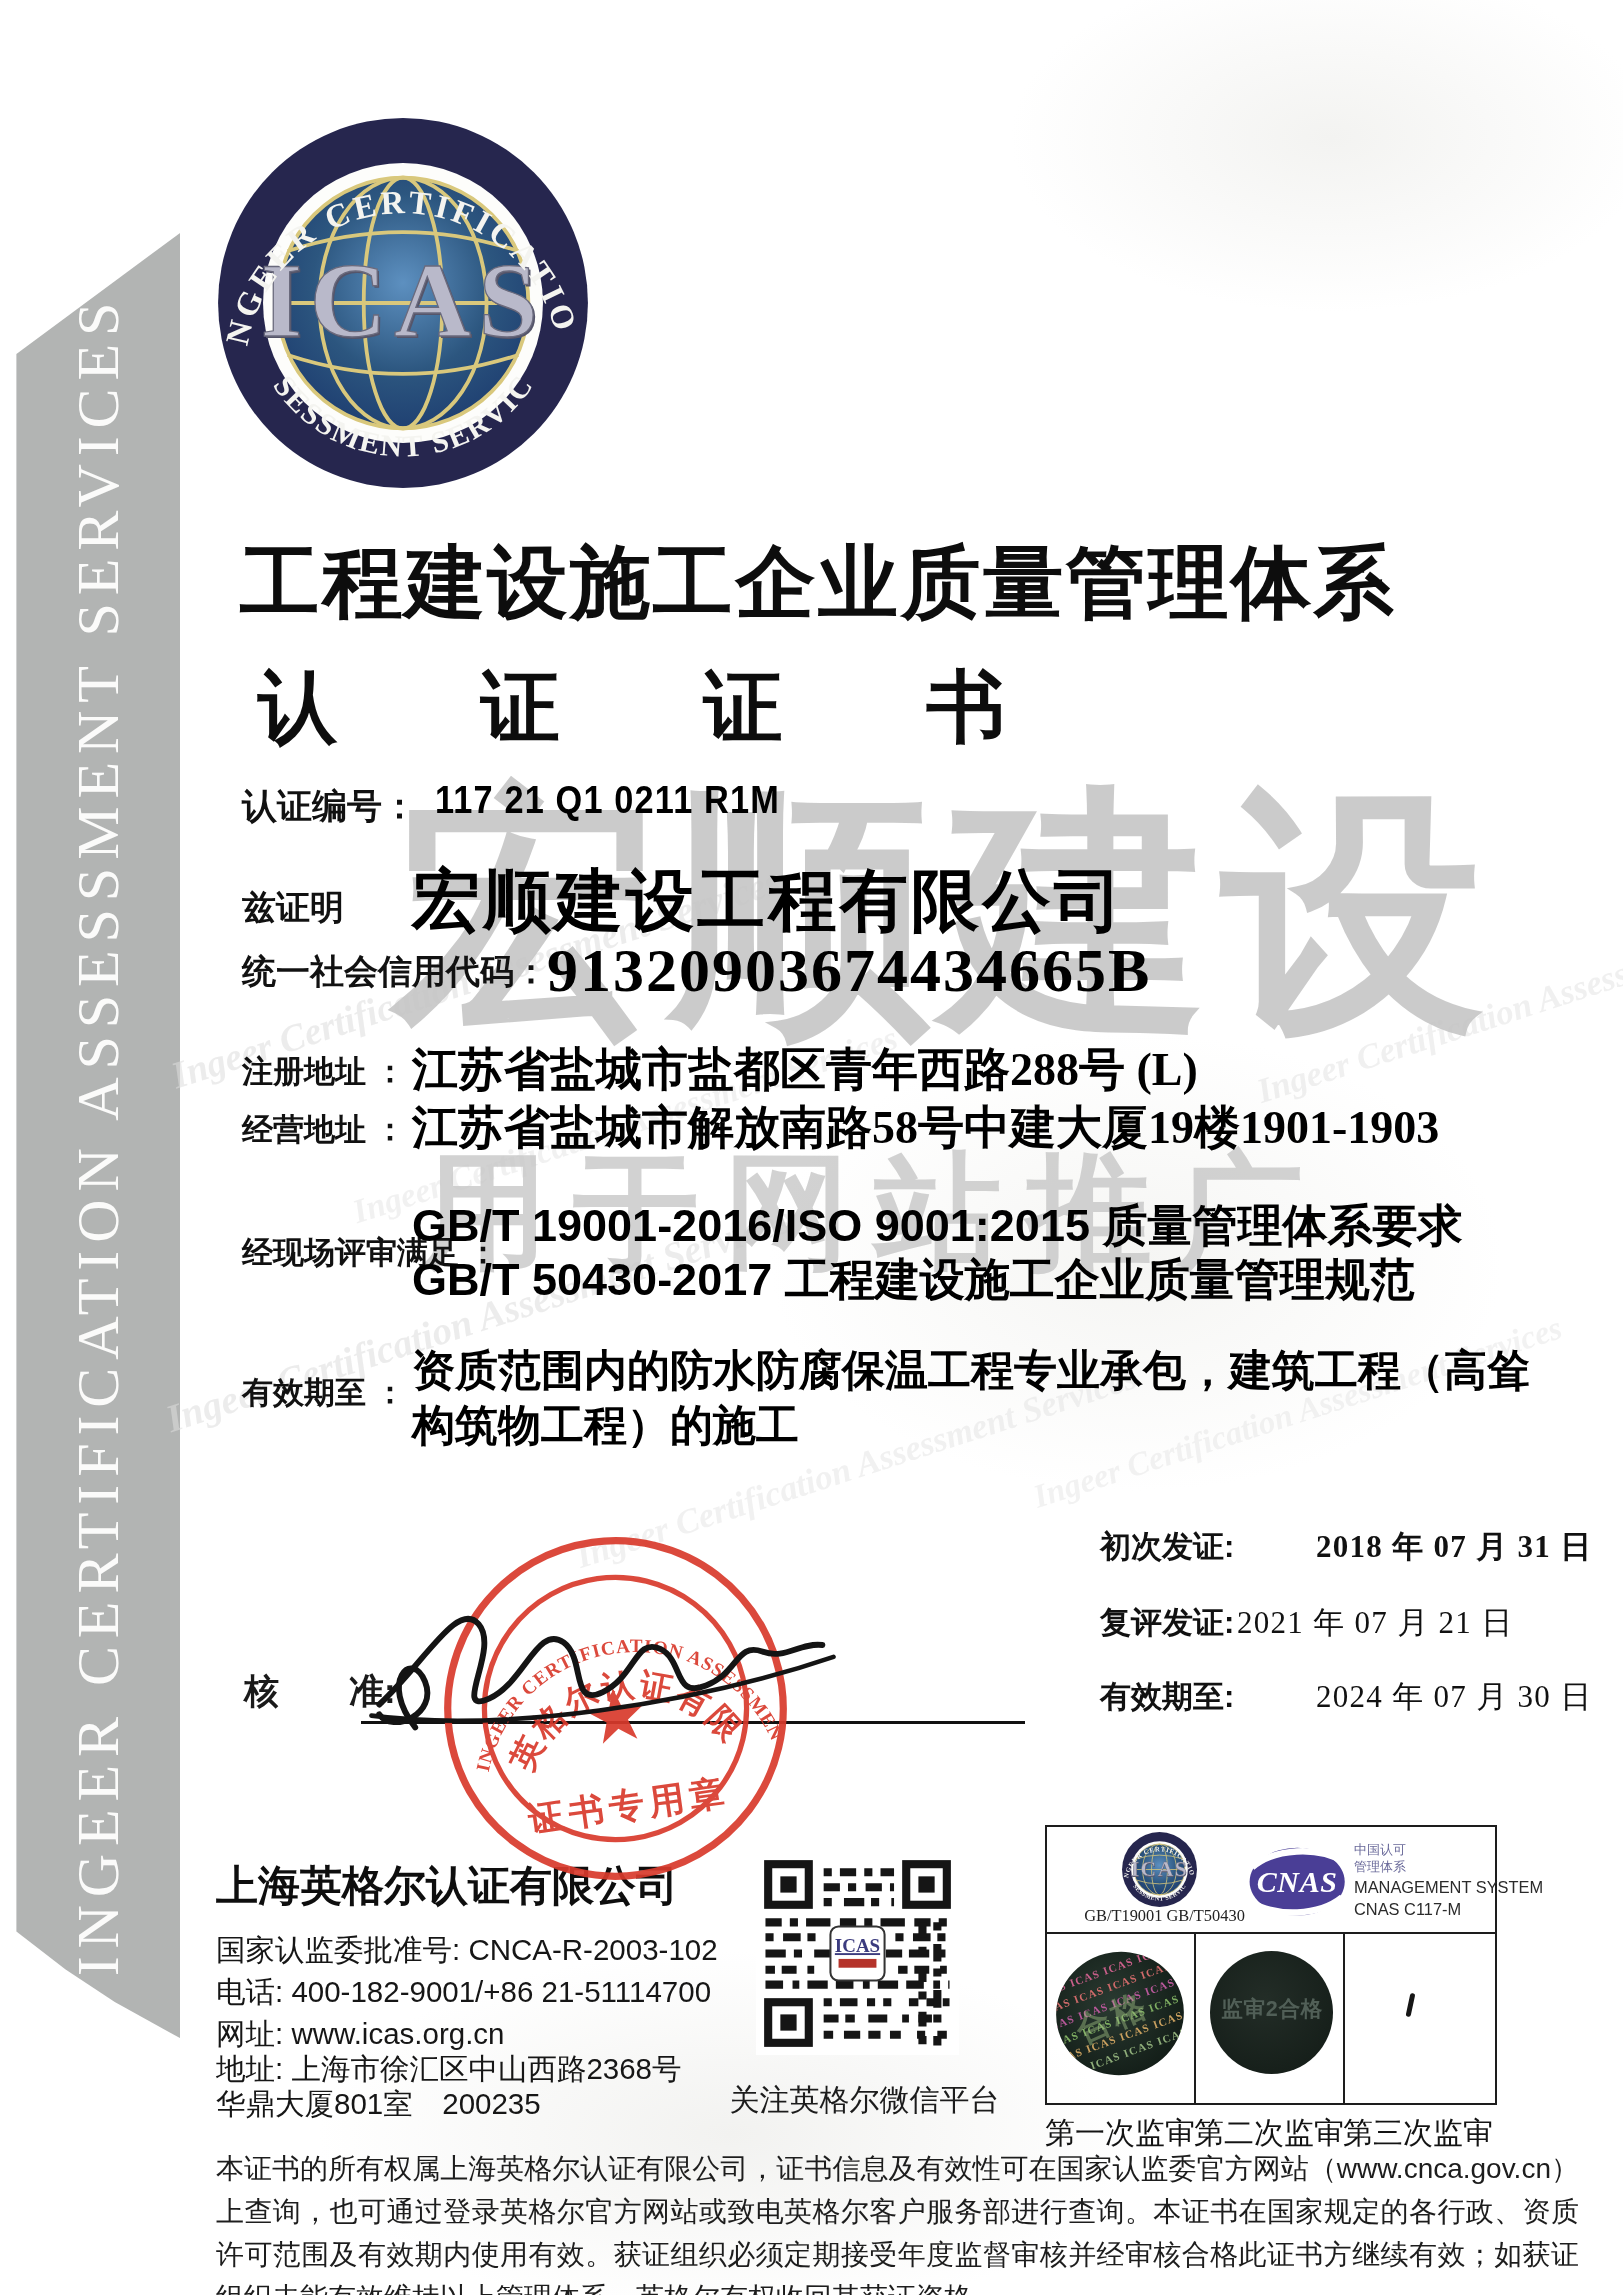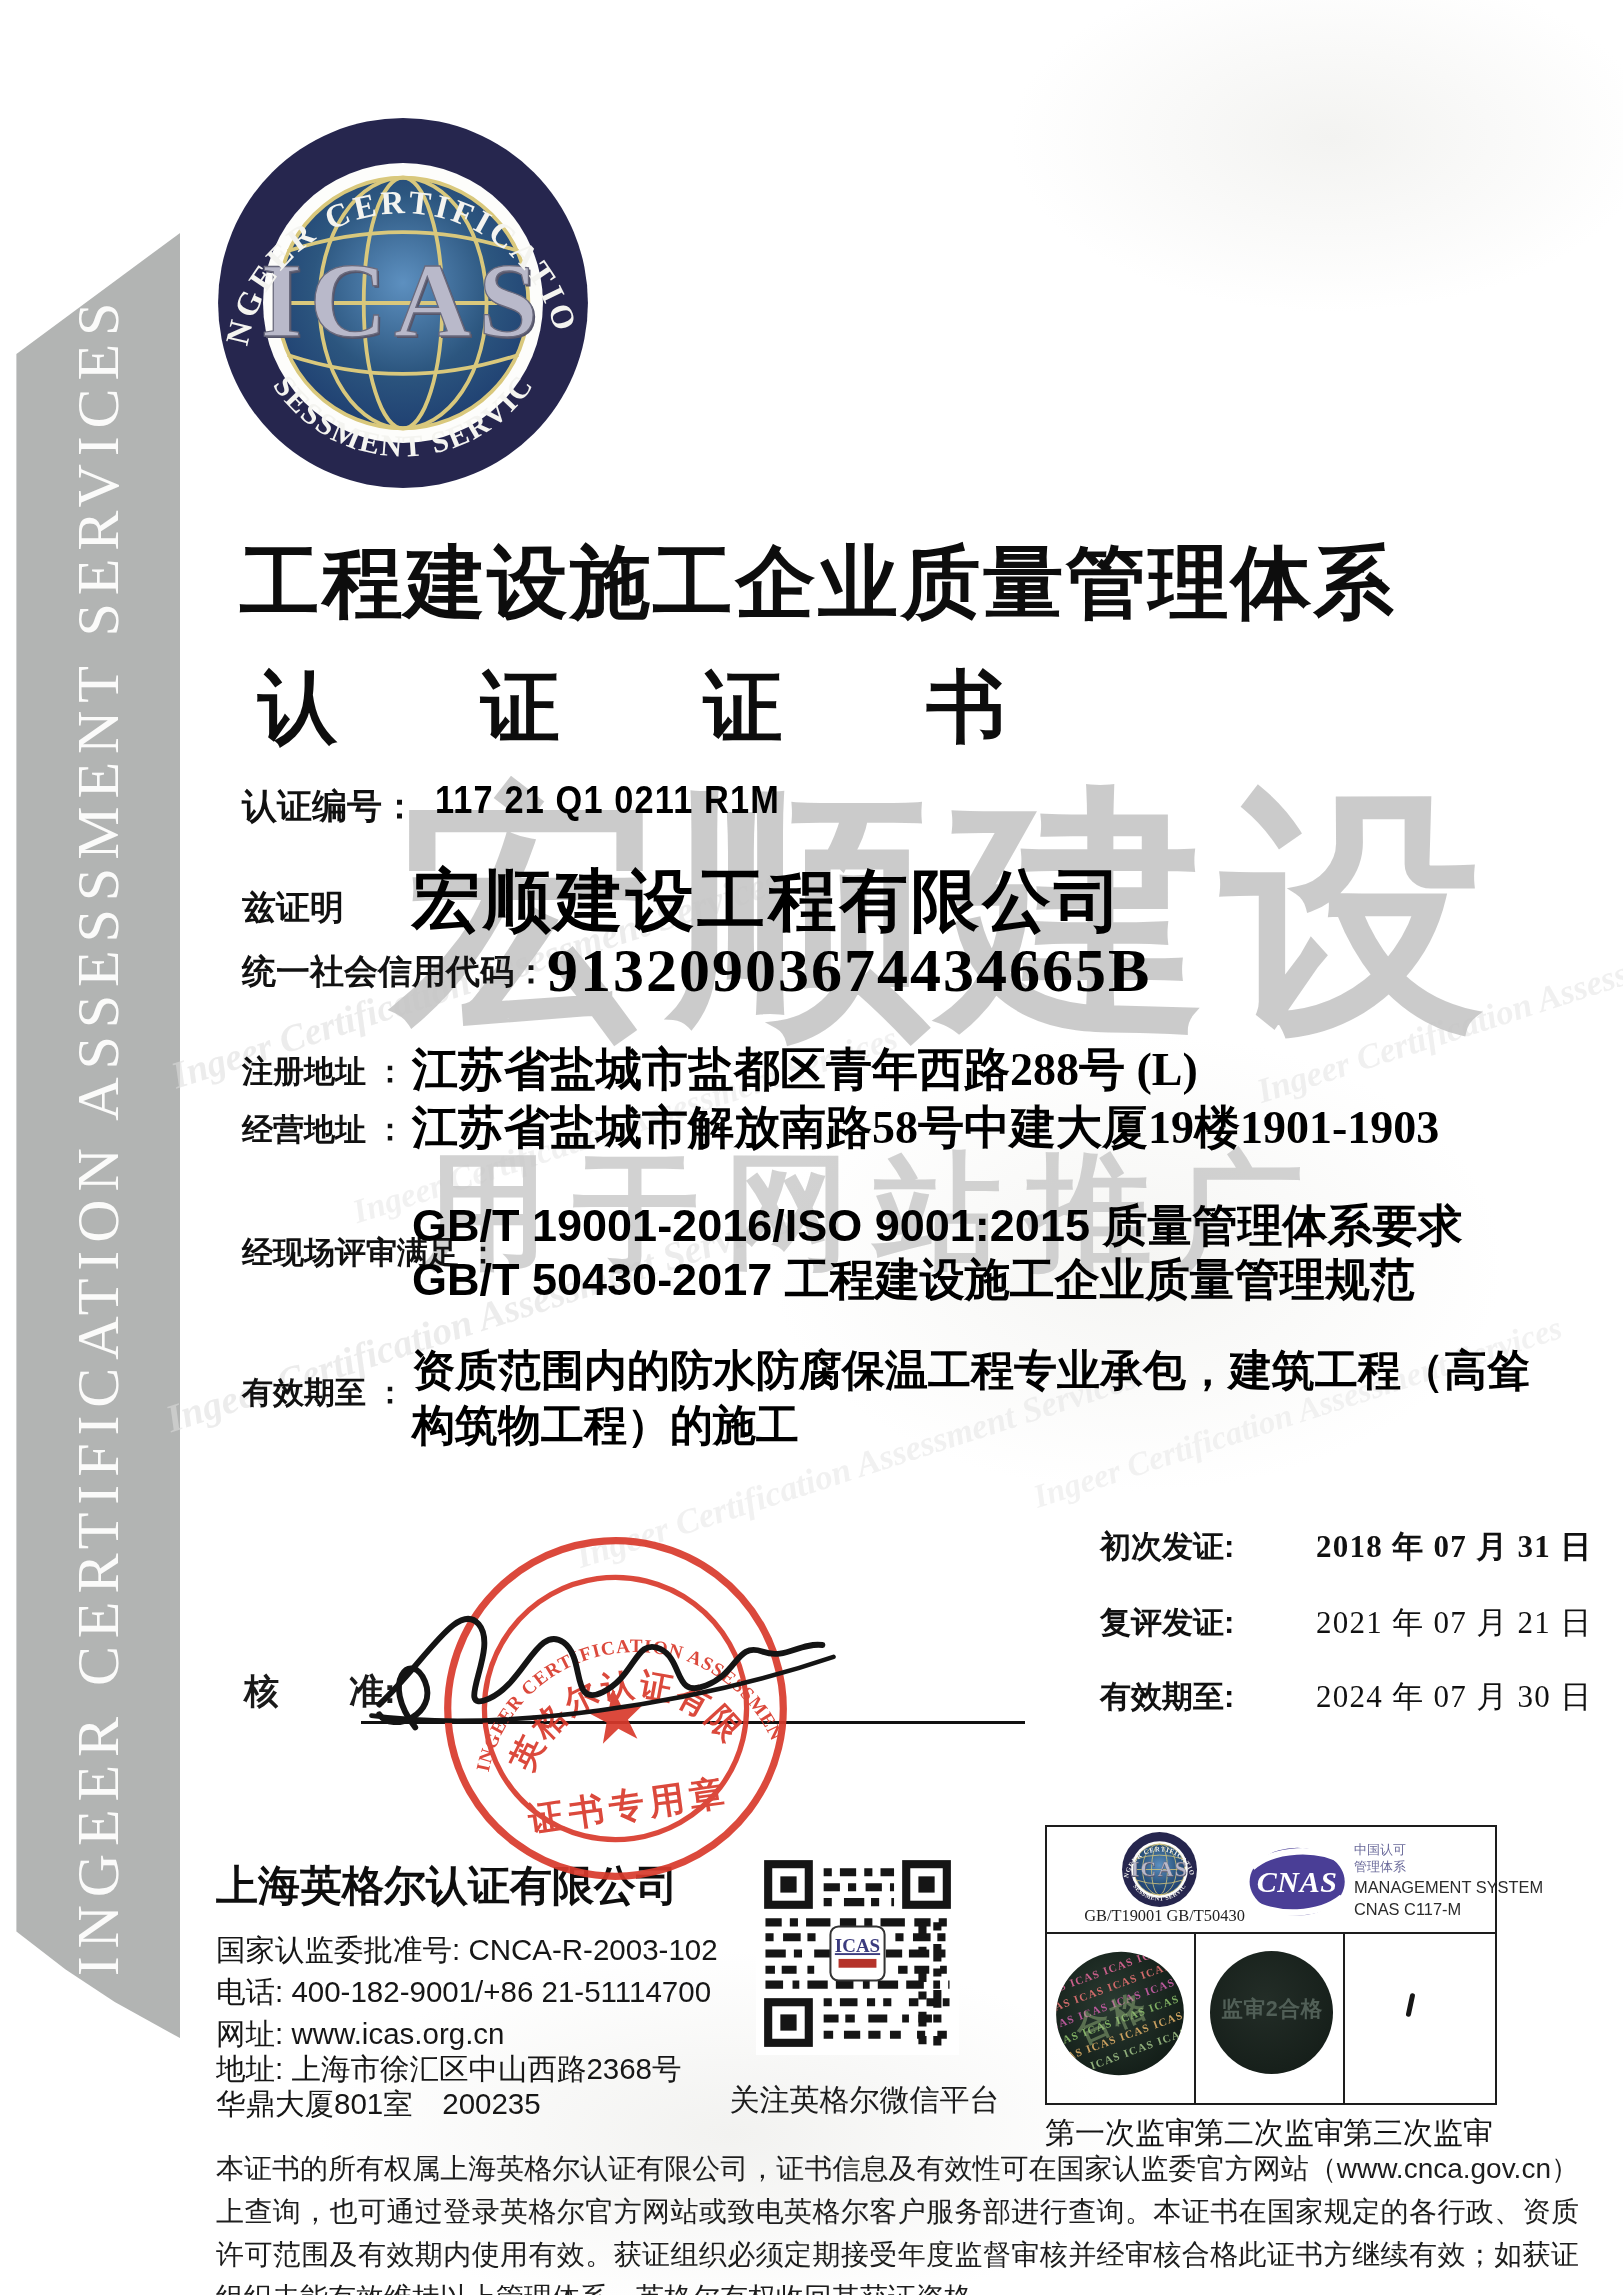--- a/index.html
+++ b/index.html
@@ -183,21 +183,21 @@
 
   <div class="abs lbl scope-lbl">有效期至 ：</div>
   <div class="abs scope-val">资质范围内的防水防腐保温工程专业承包，建筑工程（高耸构筑物工程）的施工</div>
 
   <div class="abs date-row" style="left:1100px;top:1526px;">
     <span class="dlbl">初次发证:</span>
     <span class="dval" style="margin-left:79px;font-weight:bold;">2018 年 07 月 31 日</span>
   </div>
   <div class="abs date-row" style="left:1100px;top:1602px;">
     <span class="dlbl">复评发证:</span>
-    <span class="dval" style="margin-left:79px;text-align:center;">2021 年 07 月 21 日</span>
+    <span class="dval" style="text-align:center;">2021 年 07 月 21 日</span>
   </div>
   <div class="abs date-row" style="left:1100px;top:1676px;text-align:right;">
     <span class="dlbl">有效期至:</span>
     <span class="dval" style="margin-left:79px;">2024 年 07 月 30 日</span>
   </div>
 
   <div class="abs approve">核　　准:</div>
   <div class="abs sig-line"></div>
   <svg class="abs stamp" width="367" height="367" viewBox="0 0 560 560">
     <g transform="rotate(-8 280 280)" opacity="0.92">

